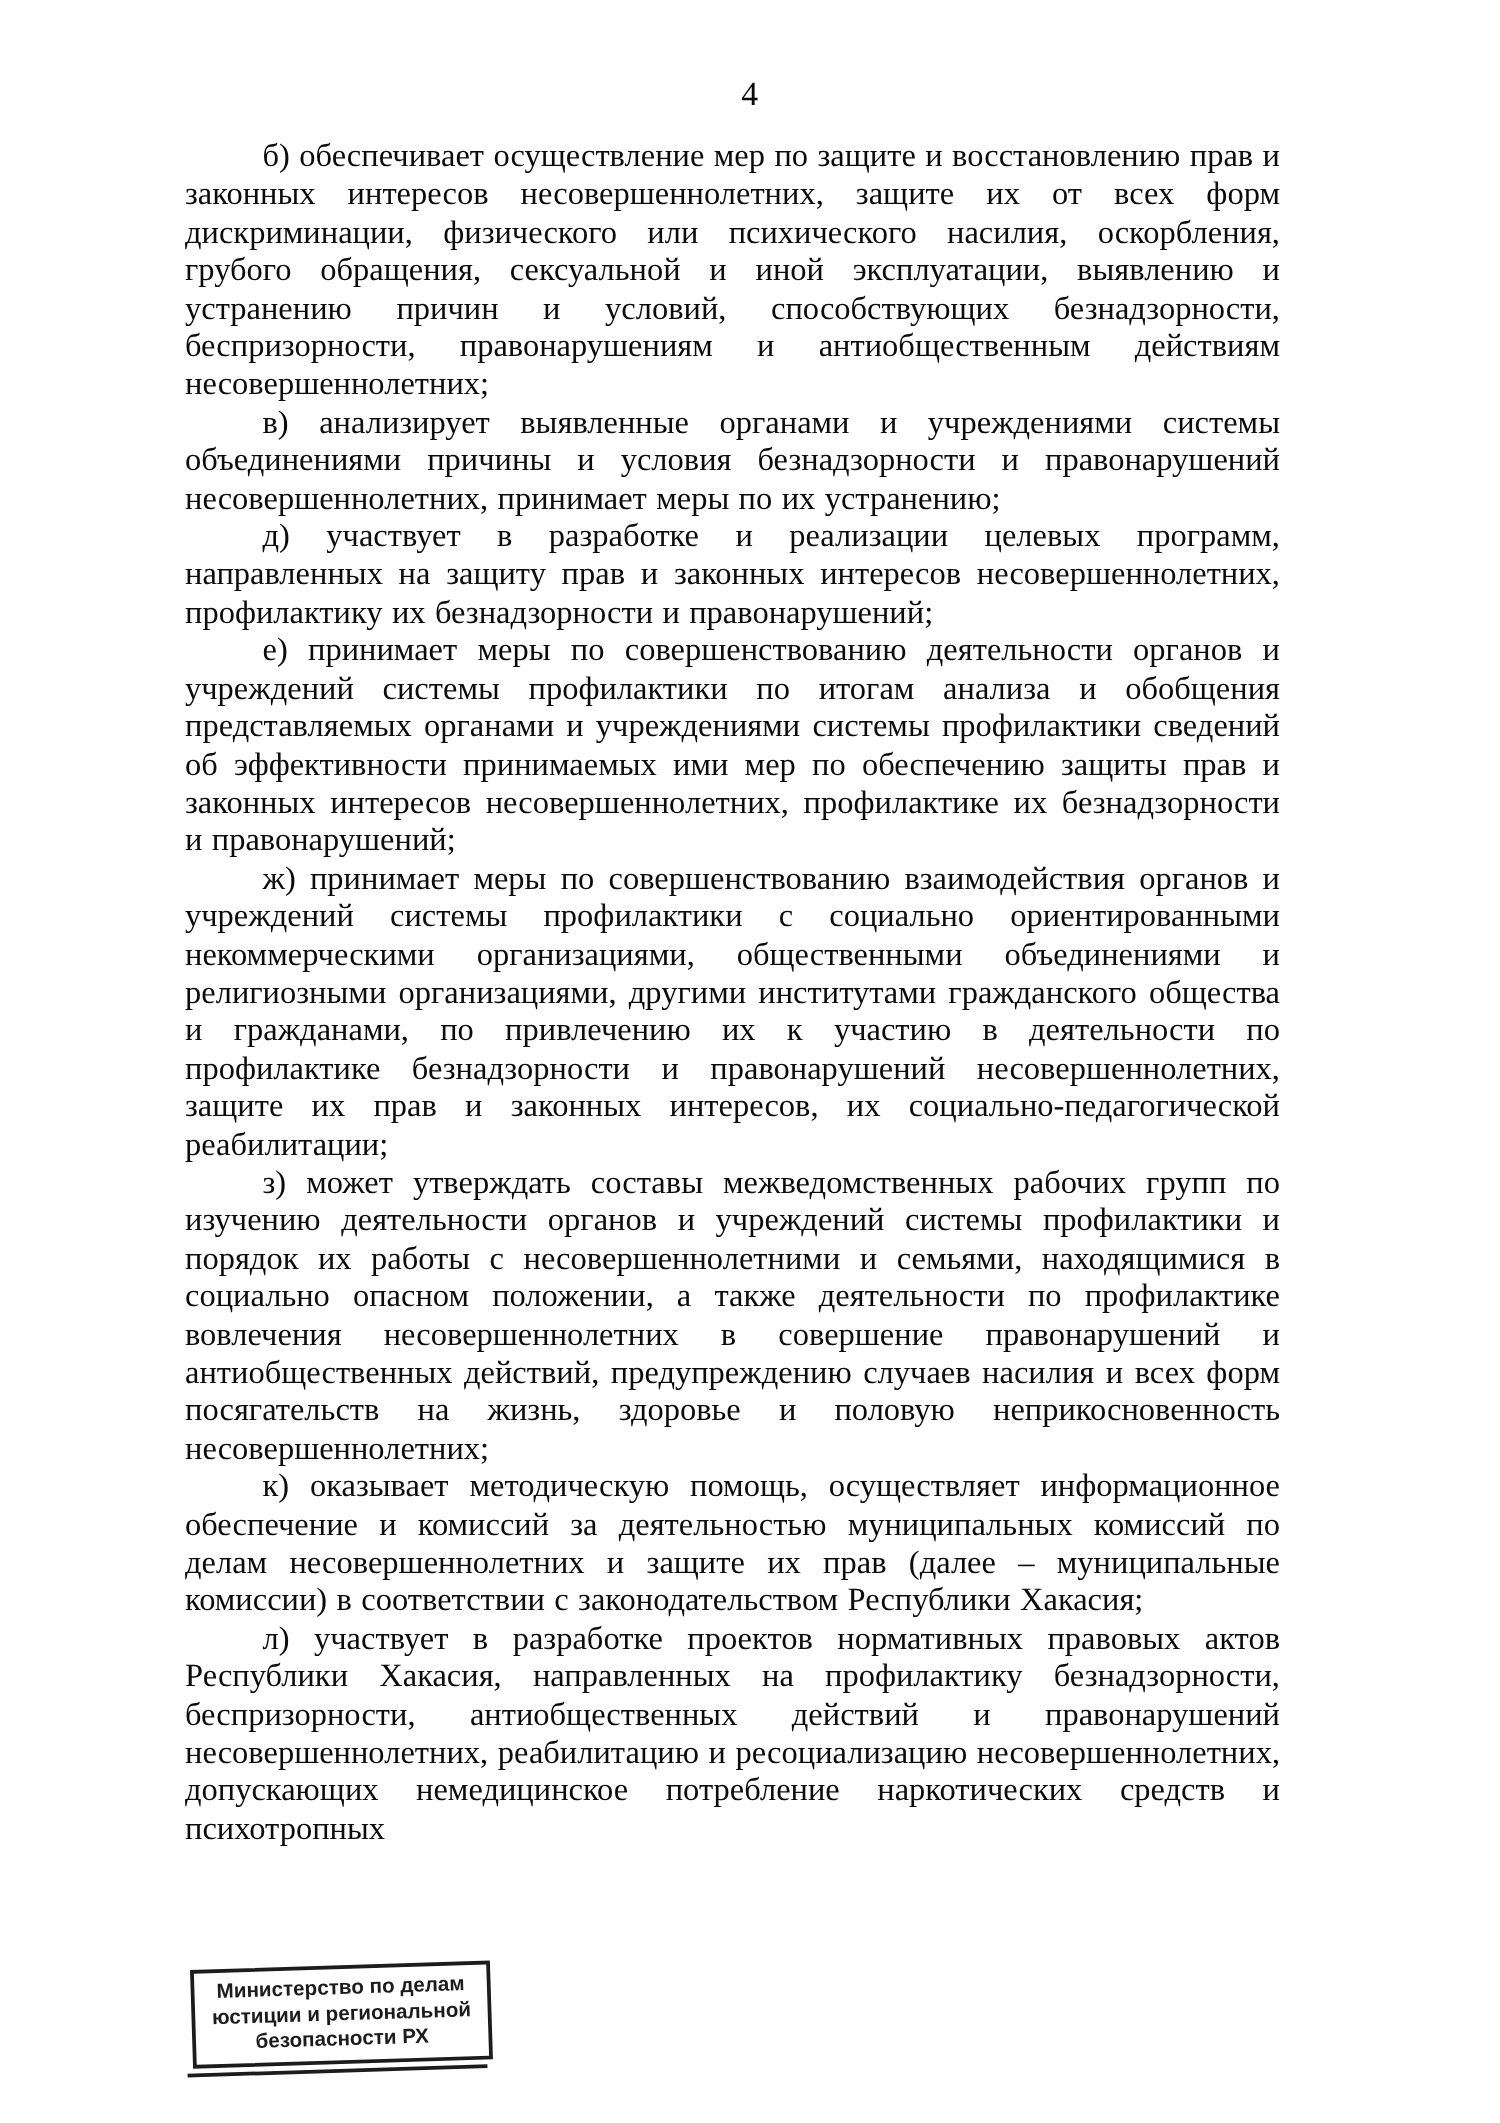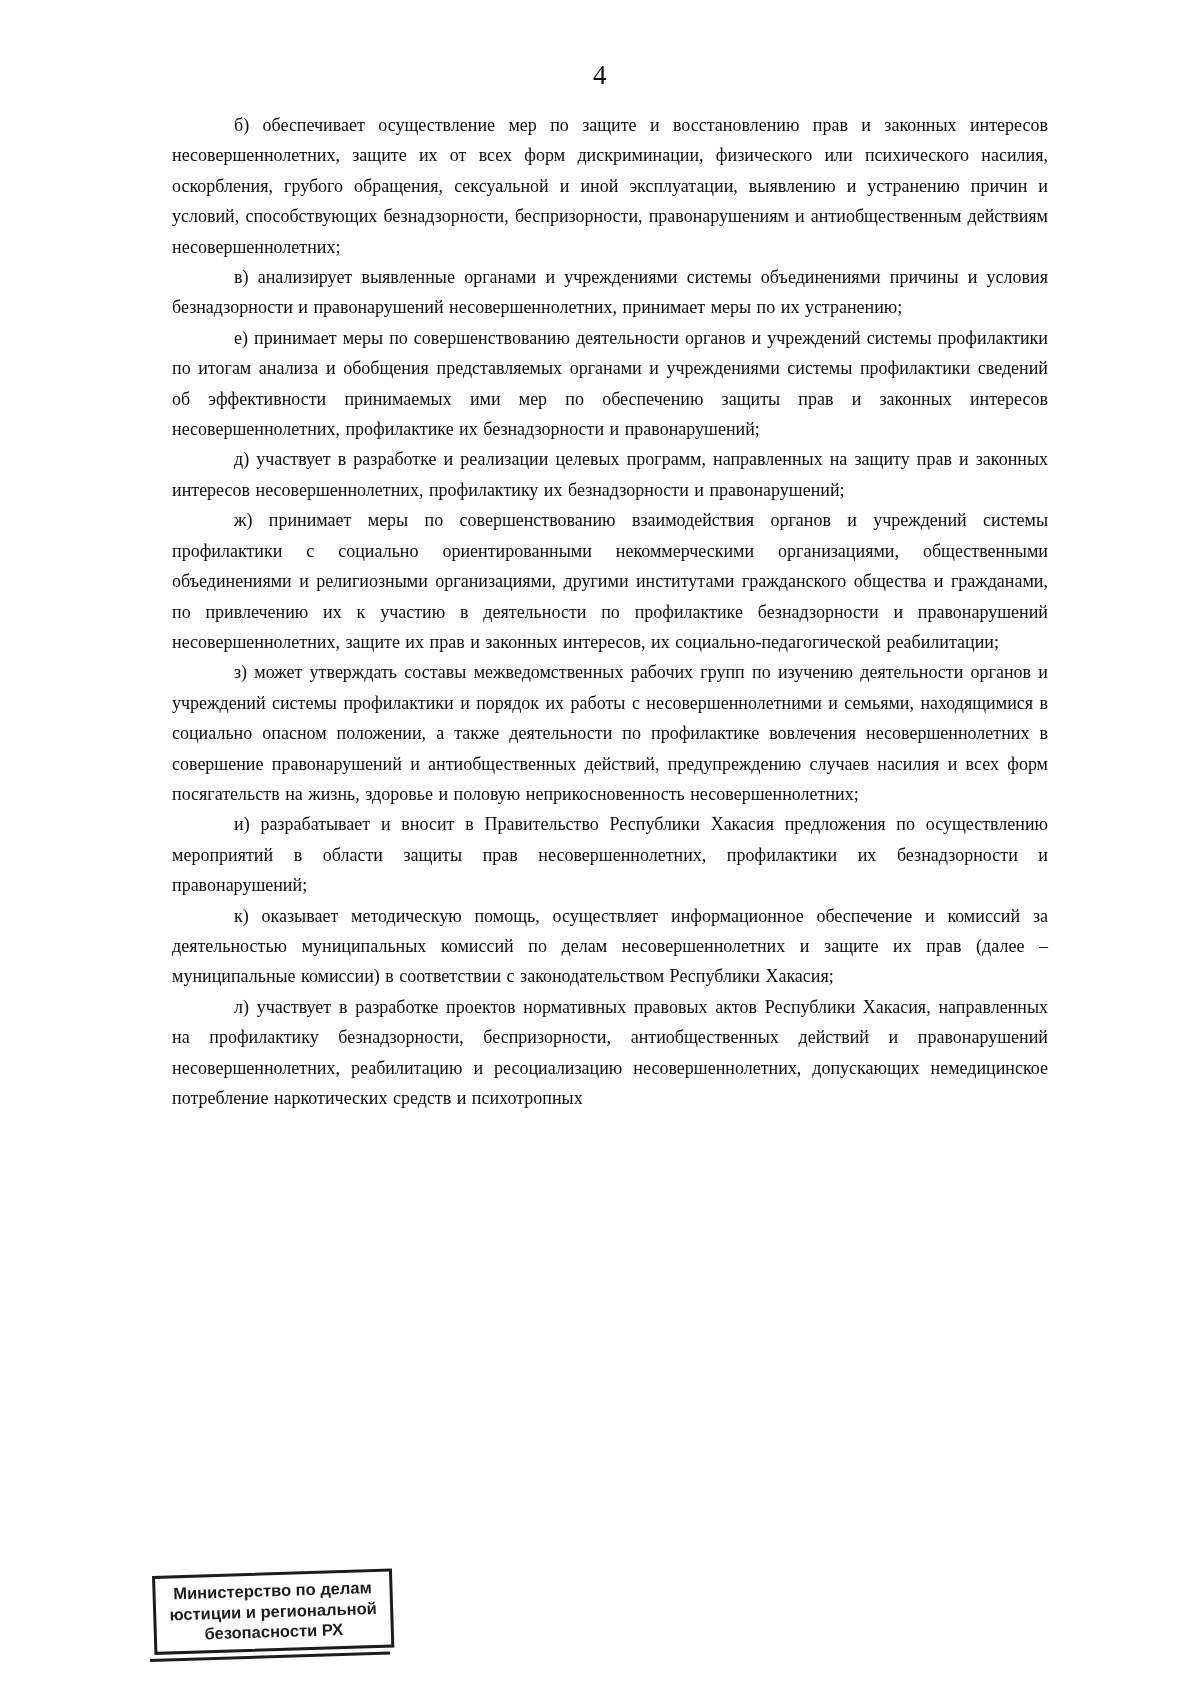--- a/index.html
+++ b/index.html
@@ -20,24 +20,24 @@
     position: absolute;
     top: 60px;
     left: 0;
     width: 1200px;
     text-align: center;
     font-size: 27px;
     letter-spacing: 0.5px;
   }
   .text-block {
     position: absolute;
-    left: 172px;
+    left: 148px;
     top: 110px;
     width: 876px;
-    font-size: 18px;
+    font-size: 26px;
     line-height: 30.4px;
     text-align: justify;
     text-justify: inter-word;
   }
   .text-block p {
     margin: 0;
     padding: 0;
     text-indent: 62px;
     word-spacing: 1px;
   }
@@ -72,25 +72,24 @@
 </head>
 <body>
 
 <div class="page">
 
   <div class="page-number">4</div>
 
   <div class="text-block">
     <p>б) обеспечивает осуществление мер по защите и восстановлению прав и законных интересов несовершеннолетних, защите их от всех форм дискриминации, физического или психического насилия, оскорбления, грубого обращения, сексуальной и иной эксплуатации, выявлению и устранению причин и условий, способствующих безнадзорности, беспризорности, правонарушениям и антиобщественным действиям несовершеннолетних;</p>
     <p>в) анализирует выявленные органами и учреждениями системы объединениями причины и условия безнадзорности и правонарушений несовершеннолетних, принимает меры по их устранению;</p>
+    <p>д) участвует в разработке и реализации целевых программ, направленных на защиту прав и законных интересов несовершеннолетних, профилактику их безнадзорности и правонарушений;</p>
     <p>е) принимает меры по совершенствованию деятельности органов и учреждений системы профилактики по итогам анализа и обобщения представляемых органами и учреждениями системы профилактики сведений об эффективности принимаемых ими мер по обеспечению защиты прав и законных интересов несовершеннолетних, профилактике их безнадзорности и правонарушений;</p>
-    <p>д) участвует в разработке и реализации целевых программ, направленных на защиту прав и законных интересов несовершеннолетних, профилактику их безнадзорности и правонарушений;</p>
     <p>ж) принимает меры по совершенствованию взаимодействия органов и учреждений системы профилактики с социально ориентированными некоммерческими организациями, общественными объединениями и религиозными организациями, другими институтами гражданского общества и гражданами, по привлечению их к участию в деятельности по профилактике безнадзорности и правонарушений несовершеннолетних, защите их прав и законных интересов, их социально-педагогической реабилитации;</p>
     <p>з) может утверждать составы межведомственных рабочих групп по изучению деятельности органов и учреждений системы профилактики и порядок их работы с несовершеннолетними и семьями, находящимися в социально опасном положении, а также деятельности по профилактике вовлечения несовершеннолетних в совершение правонарушений и антиобщественных действий, предупреждению случаев насилия и всех форм посягательств на жизнь, здоровье и половую неприкосновенность несовершеннолетних;</p>
-    <p>и) разрабатывает и вносит в Правительство Республики Хакасия предложения по осуществлению мероприятий в области защиты прав несовершеннолетних, профилактики их безнадзорности и правонарушений;</p>
     <p>к) оказывает методическую помощь, осуществляет информационное обеспечение и комиссий за деятельностью муниципальных комиссий по делам несовершеннолетних и защите их прав (далее – муниципальные комиссии) в соответствии с законодательством Республики Хакасия;</p>
     <p>л) участвует в разработке проектов нормативных правовых актов Республики Хакасия, направленных на профилактику безнадзорности, беспризорности, антиобщественных действий и правонарушений несовершеннолетних, реабилитацию и ресоциализацию несовершеннолетних, допускающих немедицинское потребление наркотических средств и психотропных</p>
   </div>
 
   <div class="stamp">
     <div>Министерство по делам</div>
     <div>юстиции и региональной</div>
     <div>безопасности РХ</div>
   </div>
   <div class="stamp-underline"></div>

